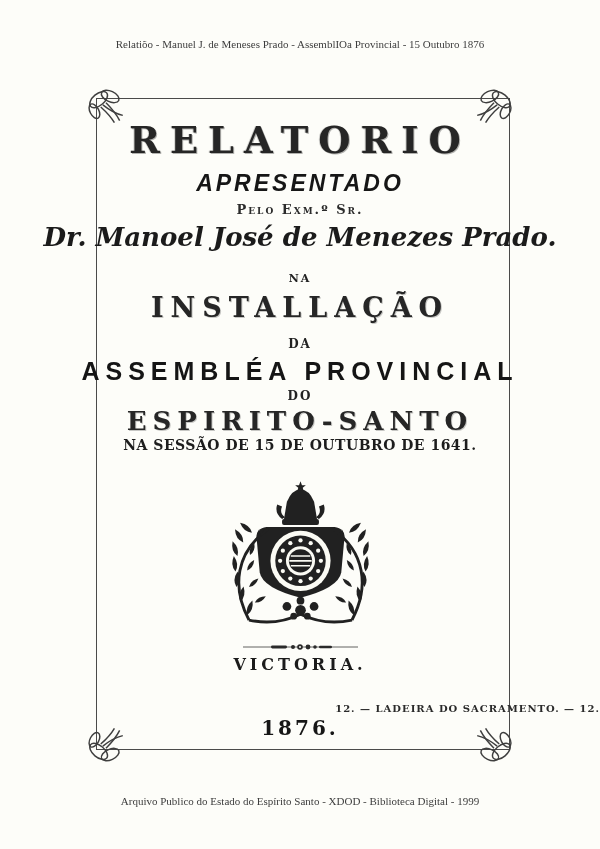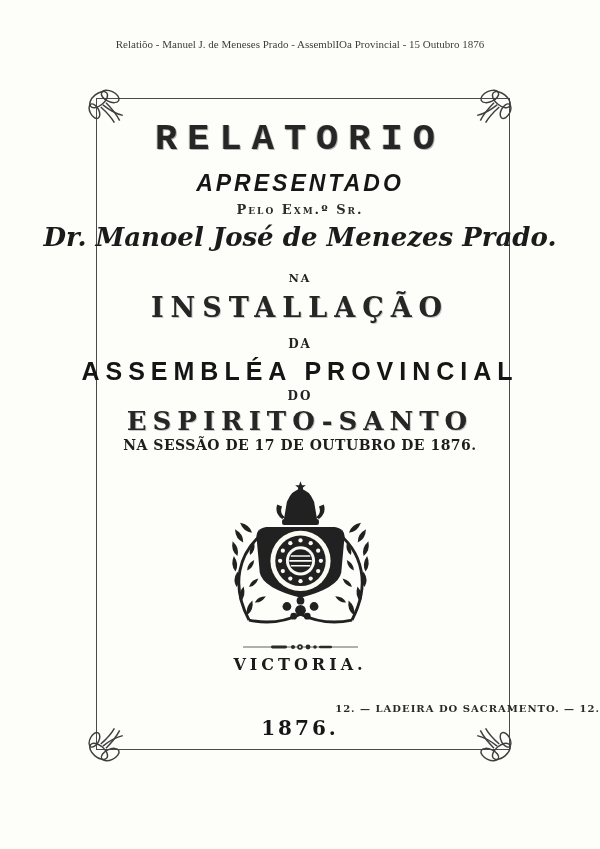--- a/index.html
+++ b/index.html
@@ -23,21 +23,21 @@
   }
   .corner{position:absolute;width:42px;height:42px;}
   .corner svg{width:100%;height:100%;}
   .corner.tl{left:85px;top:87px;}
   .corner.tr{left:473px;top:87px;transform:scaleX(-1);}
   .corner.bl{left:85px;top:722px;transform:scaleY(-1);}
   .corner.br{left:473px;top:722px;transform:scale(-1,-1);}
 
   .t-relatorio{
     top:118px;font-size:37px;font-weight:700;letter-spacing:10px;
-    color:#262626;text-shadow:1px 1px 0 rgba(38,38,38,.35), -1px 0 0 rgba(38,38,38,.2);font-family:Liberation Mono, monospace;
+    color:#262626;text-shadow:1px 1px 0 rgba(38,38,38,.35), -1px 0 0 rgba(38,38,38,.2);
   }
   .t-apresentado{
     top:170px;font-size:23px;font-weight:700;font-style:italic;
     font-family:"Liberation Sans", sans-serif;letter-spacing:3px;color:#161616;
   }
   .t-byline{
     top:202px;font-size:13px;font-weight:700;letter-spacing:2px;
     font-variant:small-caps;color:#2b2b2b;
   }
   .t-author{
@@ -122,21 +122,21 @@
   <div class="line t-relatorio">RELATORIO</div>
   <div class="line t-apresentado">APRESENTADO</div>
   <div class="line t-author">Dr. Manoel José de Menezes Prado.</div>
   <div class="line t-byline">Pelo Exm.º Sr.</div>
   <div class="line t-small-conn t-na">NA</div>
   <div class="line t-installacao">INSTALLAÇÃO</div>
   <div class="line t-small-conn t-da">DA</div>
   <div class="line t-assemblea">ASSEMBLÉA PROVINCIAL</div>
   <div class="line t-small-conn t-do">DO</div>
   <div class="line t-espirito">ESPIRITO-SANTO</div>
-  <div class="line t-sessao">NA SESSÃO DE 17 DE OUTUBRO DE 1876.</div>
+  <div class="line t-sessao">NA SESSÃO DE 15 DE OUTUBRO DE 1641.</div>
 
   <div class="emblem">
     <svg viewBox="0 0 170 160" width="165" height="156">
       <g fill="#212121" stroke="none">
 
         <path d="M85,3 l1.5,4 h4 l-3.2,2.6 1.2,4.2 -3.5,-2.5 -3.5,2.5 1.2,-4.2 -3.2,-2.6 h4 Z"></path>
         <path d="M68,42 L102,42 L99,24 Q94,12 85,11 Q76,12 71,24 Z"></path>
         <path d="M66,42 Q58,36 61,27 L66,29 Q63,36 69,40 Z"></path>
         <path d="M104,42 Q112,36 109,27 L104,29 Q107,36 101,40 Z"></path>
         <rect x="66" y="42" width="38" height="6" rx="2"></rect>
@@ -221,14 +221,15 @@
       <circle cx="65" cy="5" r="2.4" fill="#2a2a2a"></circle>
       <circle cx="72" cy="5" r="1.8" fill="#2a2a2a"></circle>
       <rect x="76" y="3.8" width="13" height="2.4" rx="1.2" fill="#2a2a2a"></rect>
     </svg>
   </div>
 
   <div class="line t-city">VICTORIA.</div>
   <div class="line t-address">12. — LADEIRA DO SACRAMENTO. — 12.</div>
   <div class="line t-year">1876.</div>
 
+  <div class="line footer-line">Arquivo Publico do Estado do Espírito Santo - XDOD - Biblioteca Digital - 1999</div>
 
 </div>
 
 </body></html>

